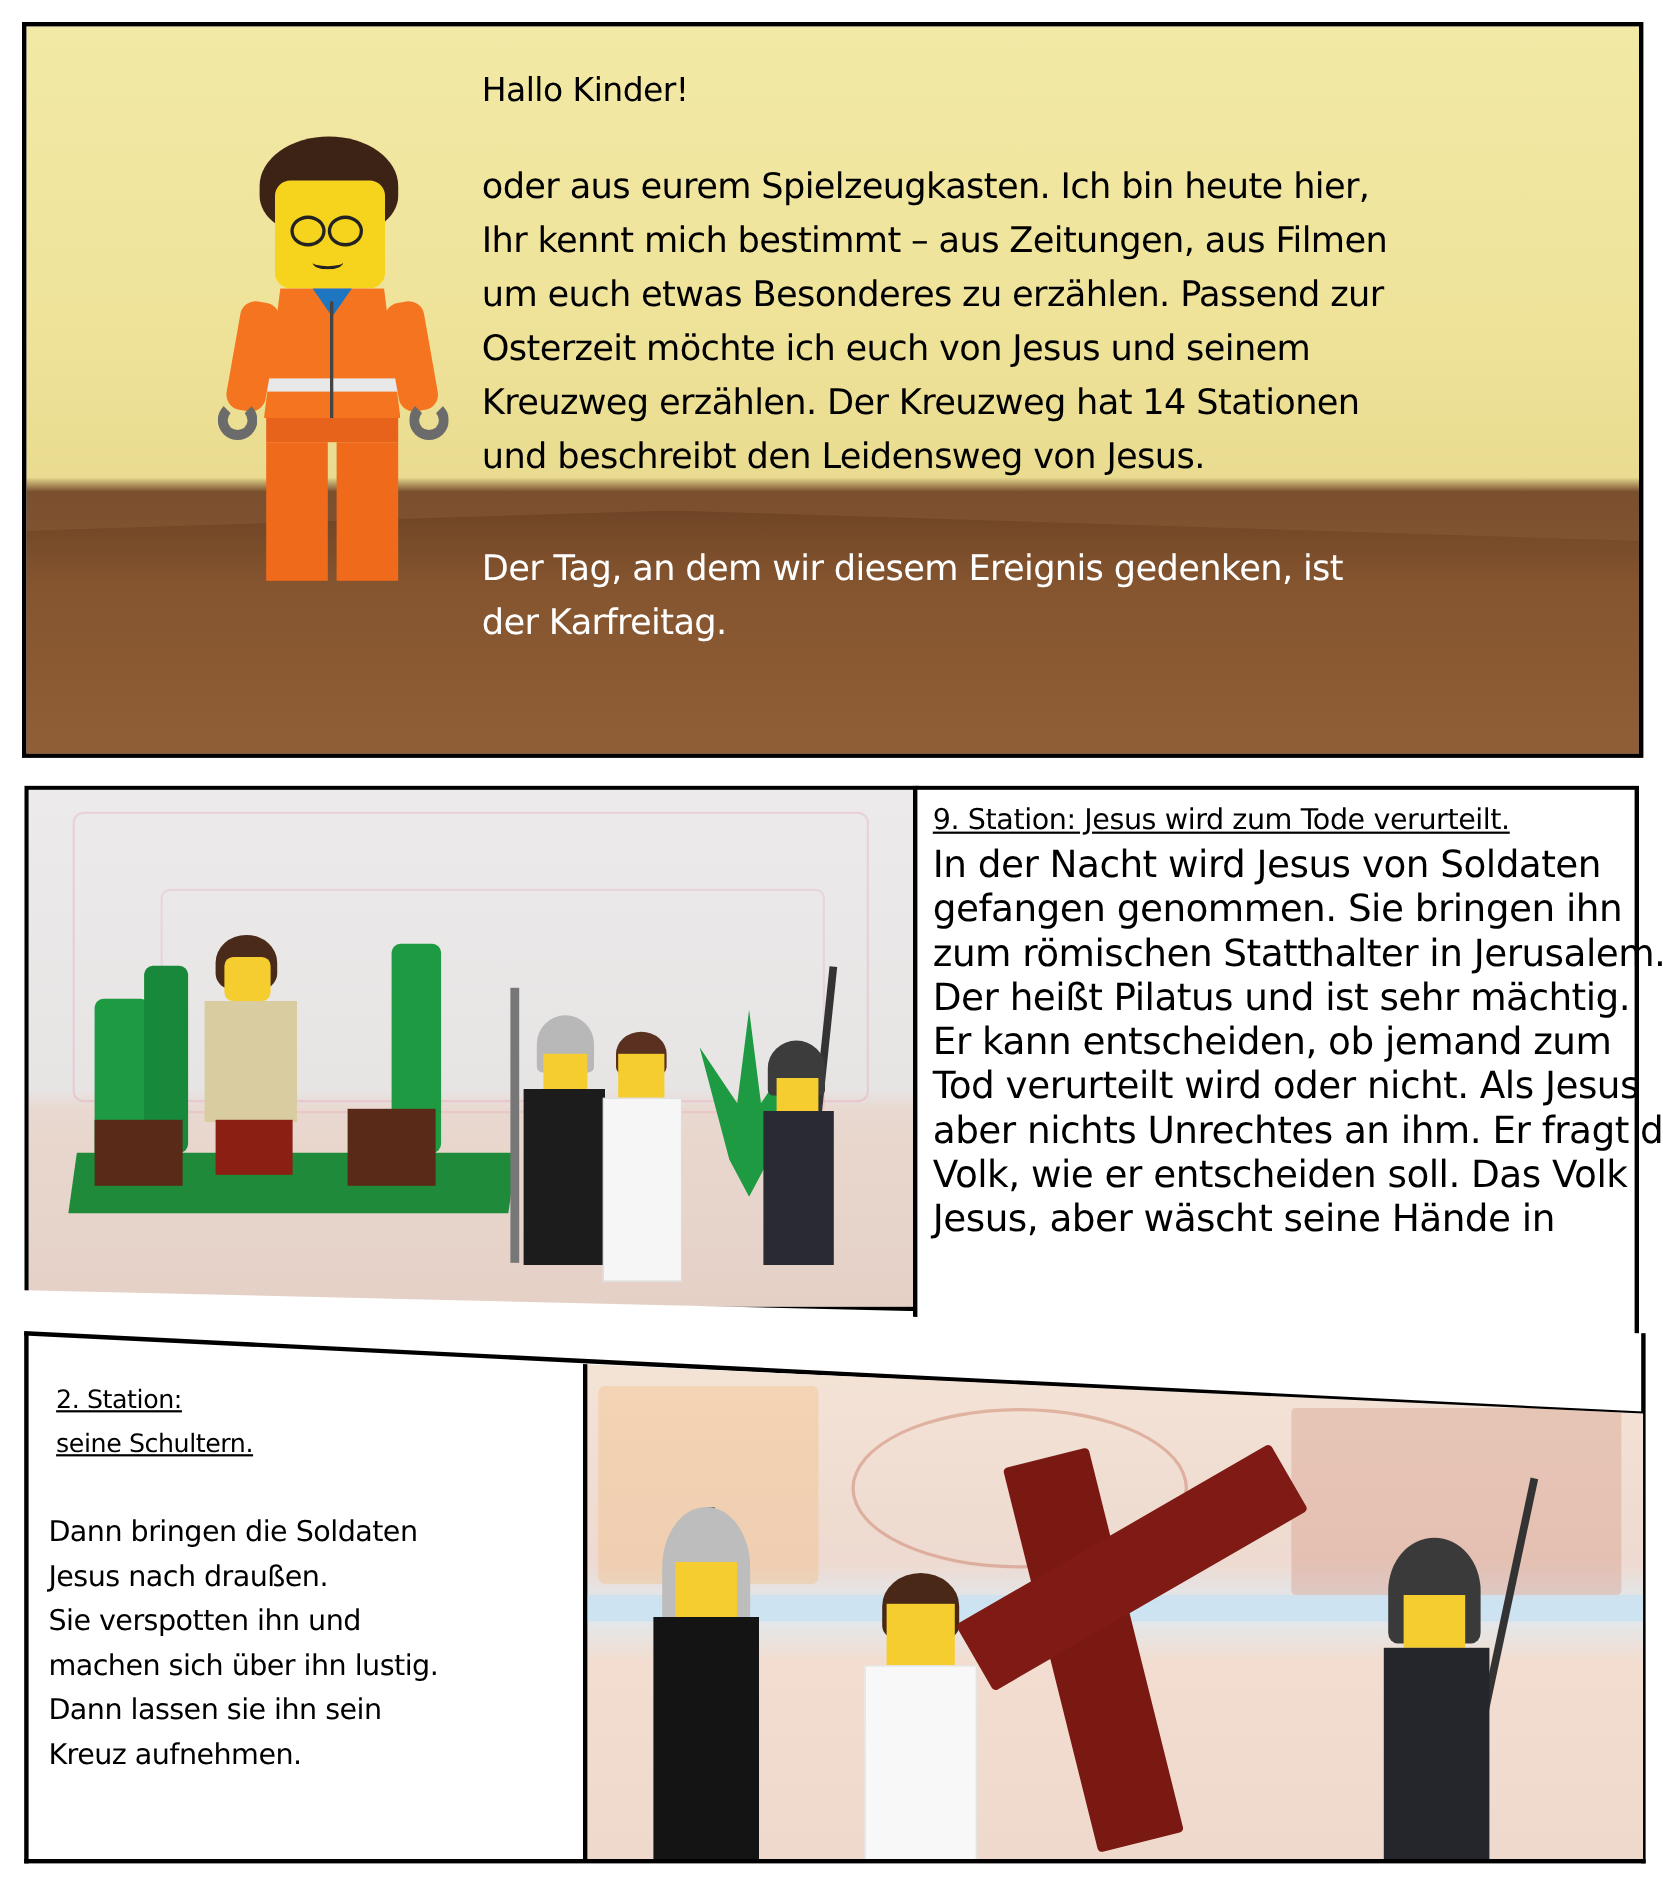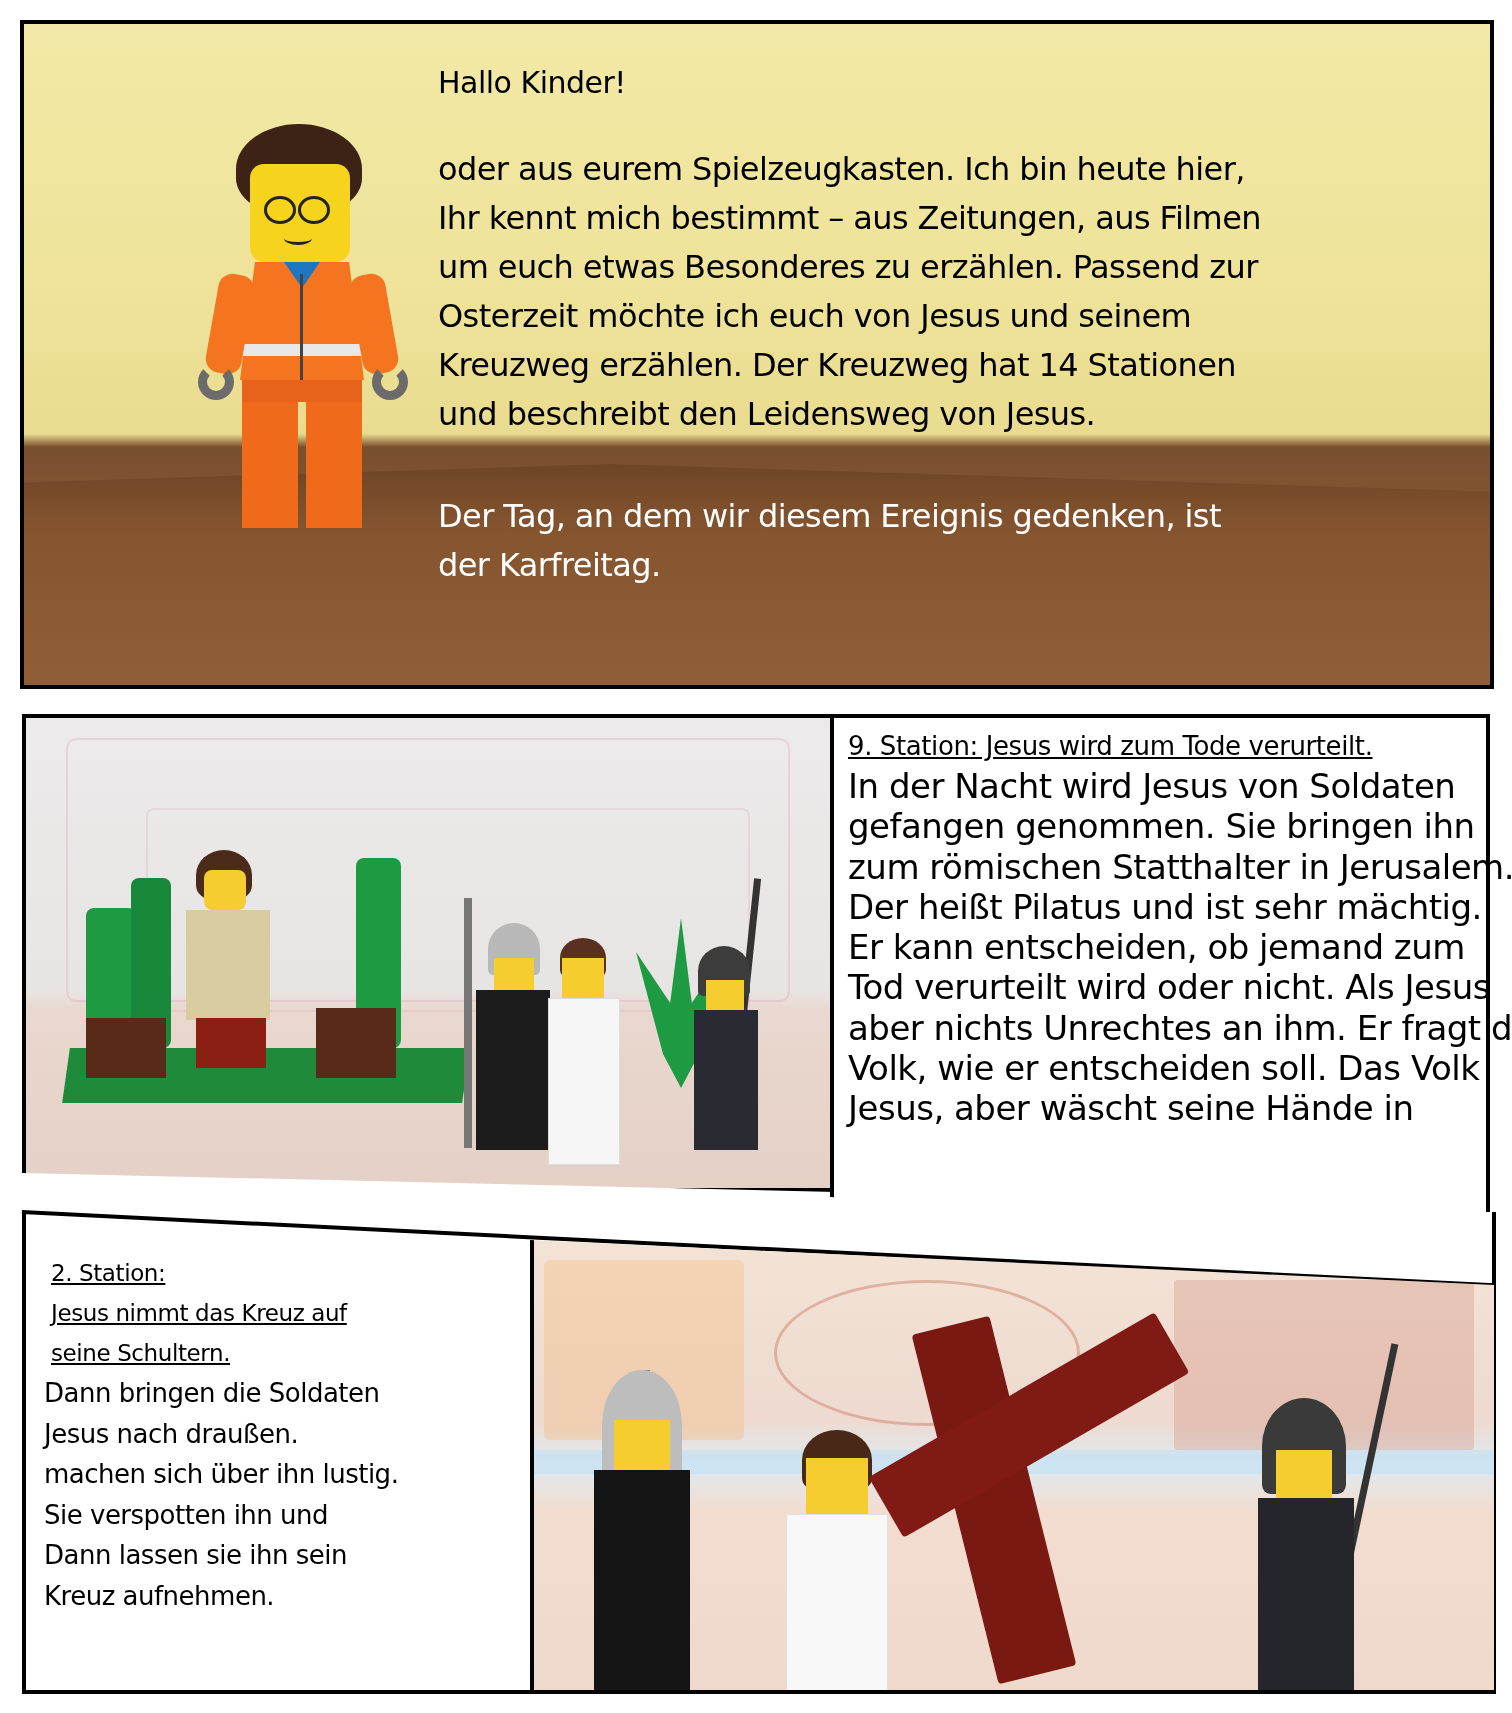--- a/index.html
+++ b/index.html
@@ -176,23 +176,22 @@
   <div style="position:absolute; left:330px; top:150px; width:330px; height:70px; background:#7f1b14; transform:rotate(-30deg); border-radius:4px;"></div>
 
   <div style="position:absolute; left:820px; top:100px; width:7px; height:360px; background:#333; transform:rotate(12deg);"></div>
   <div style="position:absolute; left:728px; top:158px; width:84px; height:96px; background:#3a3a3a; border-radius:50% 50% 10% 10%;"></div>
   <div style="position:absolute; left:742px; top:210px; width:56px; height:48px; background:#f5cd2f;"></div>
   <div style="position:absolute; left:724px; top:258px; width:96px; height:200px; background:#25252c;"></div>
 </div>
 
 <div id="p3-title" class="abs">
   <span class="line">2. Station:</span>
-  <span class="line">Jesus nimmt das Kreuz auf</span>
   <span class="line">seine Schultern.</span>
 </div>
 <div id="p3-body" class="abs">
   <span class="line">Dann bringen die Soldaten</span>
   <span class="line">Jesus nach draußen.</span>
+  <span class="line">Sie verspotten ihn und</span>
   <span class="line">machen sich über ihn lustig.</span>
-  <span class="line">Sie verspotten ihn und</span>
   <span class="line">Dann lassen sie ihn sein</span>
   <span class="line">Kreuz aufnehmen.</span>
 </div>
 
 </body></html>

